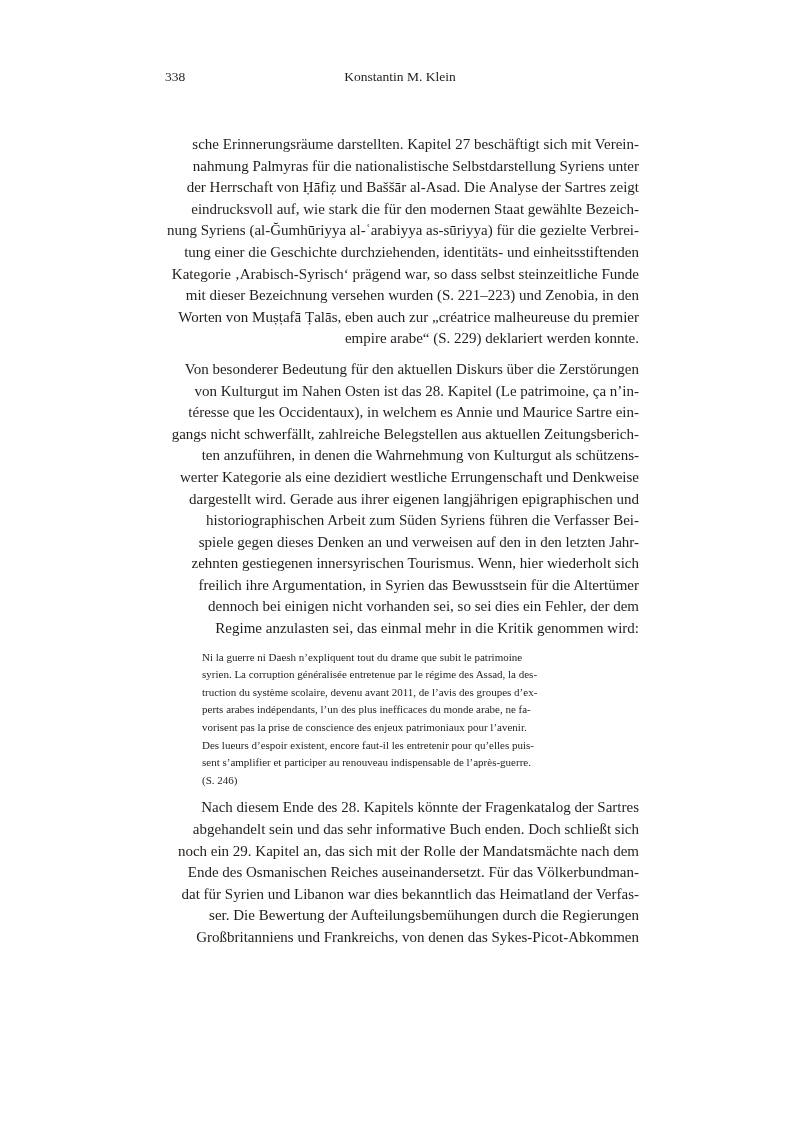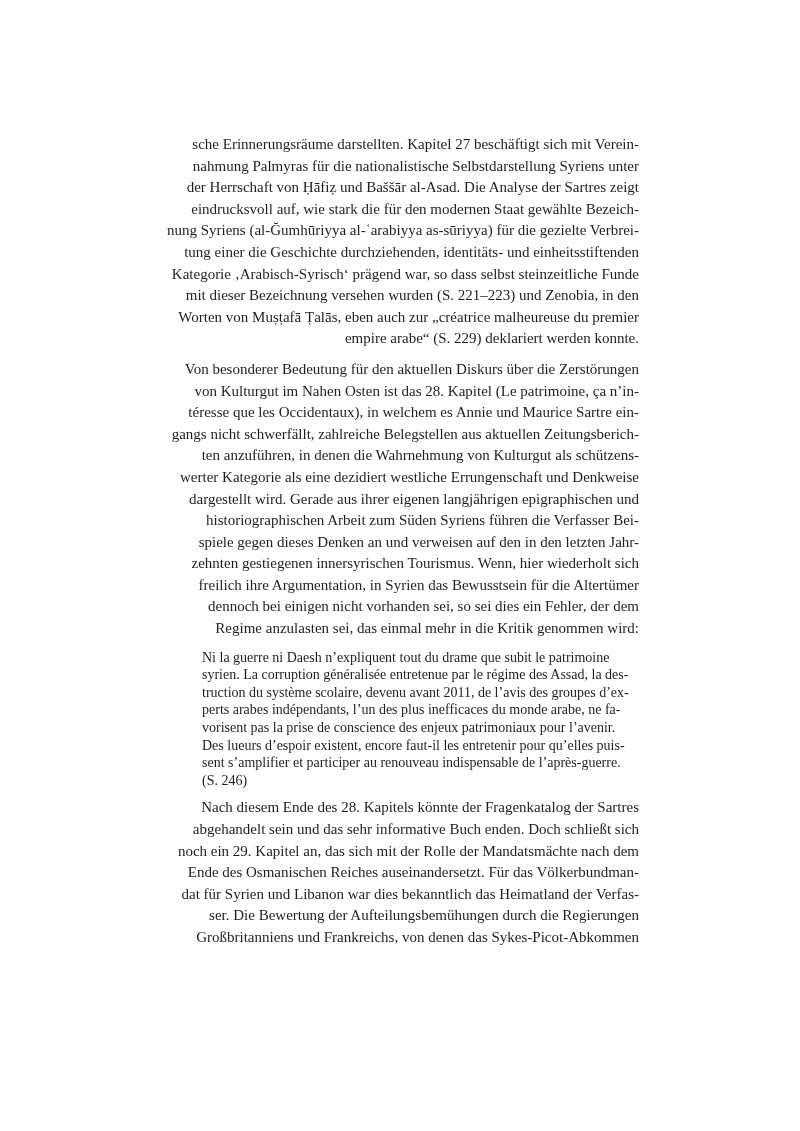--- a/index.html
+++ b/index.html
@@ -42,30 +42,34 @@
   }
   .body-par {
     margin: 0 0 9px 0;
     font-size: 15px;
     line-height: 21.6px;
     white-space: pre;
     text-align: right;
   }
   .block-quote {
     margin: 4px 0 8px 37px;
-    font-size: 14px;
+    font-size: 11px;
     line-height: 17.6px;
     white-space: pre;
   }
 </style>
 </head>
 <body>
 
 <div class="page">
 
+  <header class="page-header">
+    <span class="page-number">338</span>
+    <span class="running-title">Konstantin M. Klein</span>
+  </header>
 
   <main class="text-block">
     <p class="body-par">sche Erinnerungsräume darstellten. Kapitel 27 beschäftigt sich mit Verein-
 nahmung Palmyras für die nationalistische Selbstdarstellung Syriens unter
 der Herrschaft von Ḥāfiẓ und Baššār al-Asad. Die Analyse der Sartres zeigt
 eindrucksvoll auf, wie stark die für den modernen Staat gewählte Bezeich-
 nung Syriens (al-Ğumhūriyya al-ʿarabiyya as-sūriyya) für die gezielte Verbrei-
 tung einer die Geschichte durchziehenden, identitäts- und einheitsstiftenden
 Kategorie ‚Arabisch-Syrisch‘ prägend war, so dass selbst steinzeitliche Funde
 mit dieser Bezeichnung versehen wurden (S. 221–223) und Zenobia, in den

